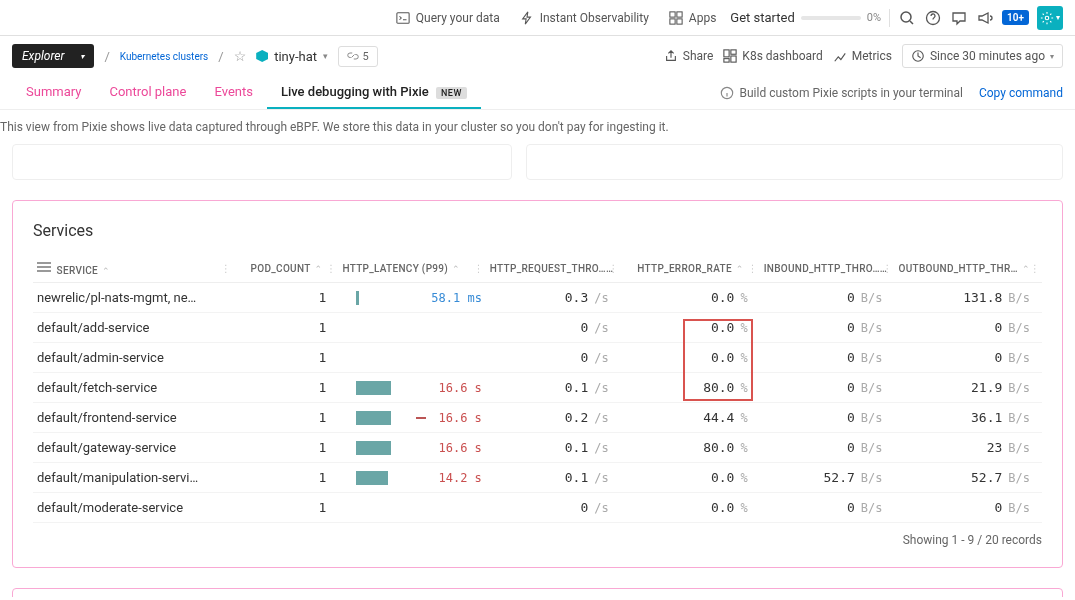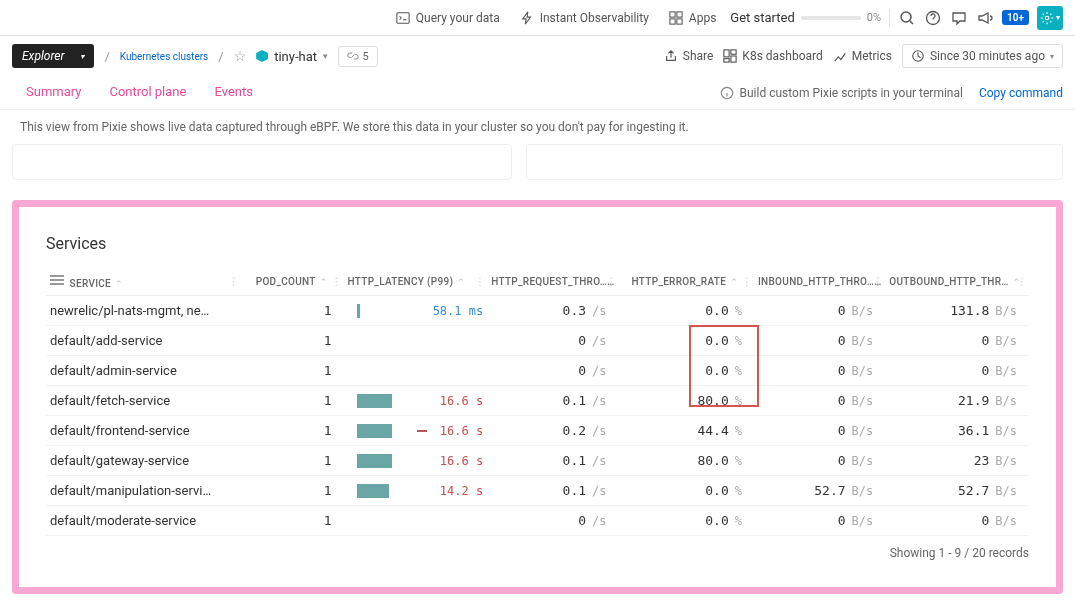--- a/index.html
+++ b/index.html
@@ -35,29 +35,29 @@
 .time-picker { border: 1px solid #ddd; border-radius: 3px; padding: 4px 8px; }
 
 .tabs-row { display: flex; align-items: center; padding: 0 12px; border-bottom: 1px solid #eee; gap: 0; }
 .tab { padding: 8px 14px; font-size: 13px; color: #ec4899; cursor: pointer; border-bottom: 2px solid transparent; }
 .tab.active { color: #222; border-bottom-color: #0ab0bf; font-weight: 500; }
 .tab-new { background: #ddd; font-size: 9px; padding: 1px 5px; border-radius: 2px; margin-left: 4px; letter-spacing: 0.5px; }
 .tabs-spacer { flex: 1; }
 .info-msg { display: flex; align-items: center; gap: 6px; font-size: 12px; color: #666; }
 .copy-cmd { color: #0366d6; font-size: 12px; margin-left: 16px; cursor: pointer; }
 
-.description { padding: 10px 20px; font-size: 12px; color: #666; }
+.description { padding: 10px 0; font-size: 12px; color: #666; }
 
 .content { padding: 0 12px 12px 12px; overflow: auto; height: calc(600px - 36px - 40px - 37px - 34px); }
 
 .blank-row { display: flex; gap: 14px; height: 36px; margin-bottom: 20px; }
 .blank-card { flex: 1; background: #fff; border: 1px solid #eee; border-radius: 4px; }
 .blank-card:first-child { flex: 0 0 500px; }
 
-.panel { border: 7px solid #f9a8d4; border-radius: 4px; padding: 27px; margin-bottom: 20px; background: #fff; }
+.panel { border: 1px solid #f9a8d4; border-radius: 4px; padding: 20px; margin-bottom: 20px; background: #fff; }
 .panel-title { font-size: 16px; font-weight: 400; margin-bottom: 14px; }
 .table { width: 100%; border-collapse: collapse; table-layout: fixed; }
 .th-row th { text-align: left; font-size: 10px; letter-spacing: 0.3px; color: #666; font-weight: 500; padding: 6px 4px; border-bottom: 1px solid #eee; position: relative; white-space: nowrap; overflow: hidden; text-overflow: ellipsis; }
 .th-sort { font-size: 9px; color: #bbb; margin-left: 4px; }
 .th-grip { position: absolute; right: 2px; top: 50%; transform: translateY(-50%); color: #ccc; font-size: 10px; cursor: col-resize; }
 .hamburger { display: inline-block; width: 14px; }
 .hamburger span { display: block; height: 2px; background: #999; margin: 2px 0; }
 .tr-data td { padding: 7px 4px; border-bottom: 1px solid #f3f3f3; font-size: 13px; vertical-align: middle; white-space: nowrap; overflow: hidden; text-overflow: ellipsis; }
 .svc-name { color: #333; }
 .num-cell { text-align: right; font-family: "SF Mono", Monaco, monospace; font-size: 12px; padding-right: 12px !important; }
@@ -201,20 +201,24 @@
       </svg>
     <span>Since 30 minutes ago</span>
     <span class="chev" style="font-size:8px;color:#888">▾</span>
   </div>
 </div>
 
 <div class="tabs-row">
   <div class="tab">Summary</div>
   <div class="tab">Control plane</div>
   <div class="tab">Events</div>
+  <div class="tab active">
+    <span>Live debugging with Pixie</span>
+    <span class="tab-new">NEW</span>
+  </div>
   <div class="tabs-spacer"></div>
   <div class="info-msg">
     <svg width="14" height="14" viewBox="0 0 16 16" fill="none" stroke="#888" stroke-width="1.3">
         <circle cx="8" cy="8" r="6.5"></circle>
         <path d="M8 5h.01M8 8v4"></path>
       </svg>
     <span>Build custom Pixie scripts in your terminal</span>
   </div>
   <span class="copy-cmd">Copy command</span>
 </div>

